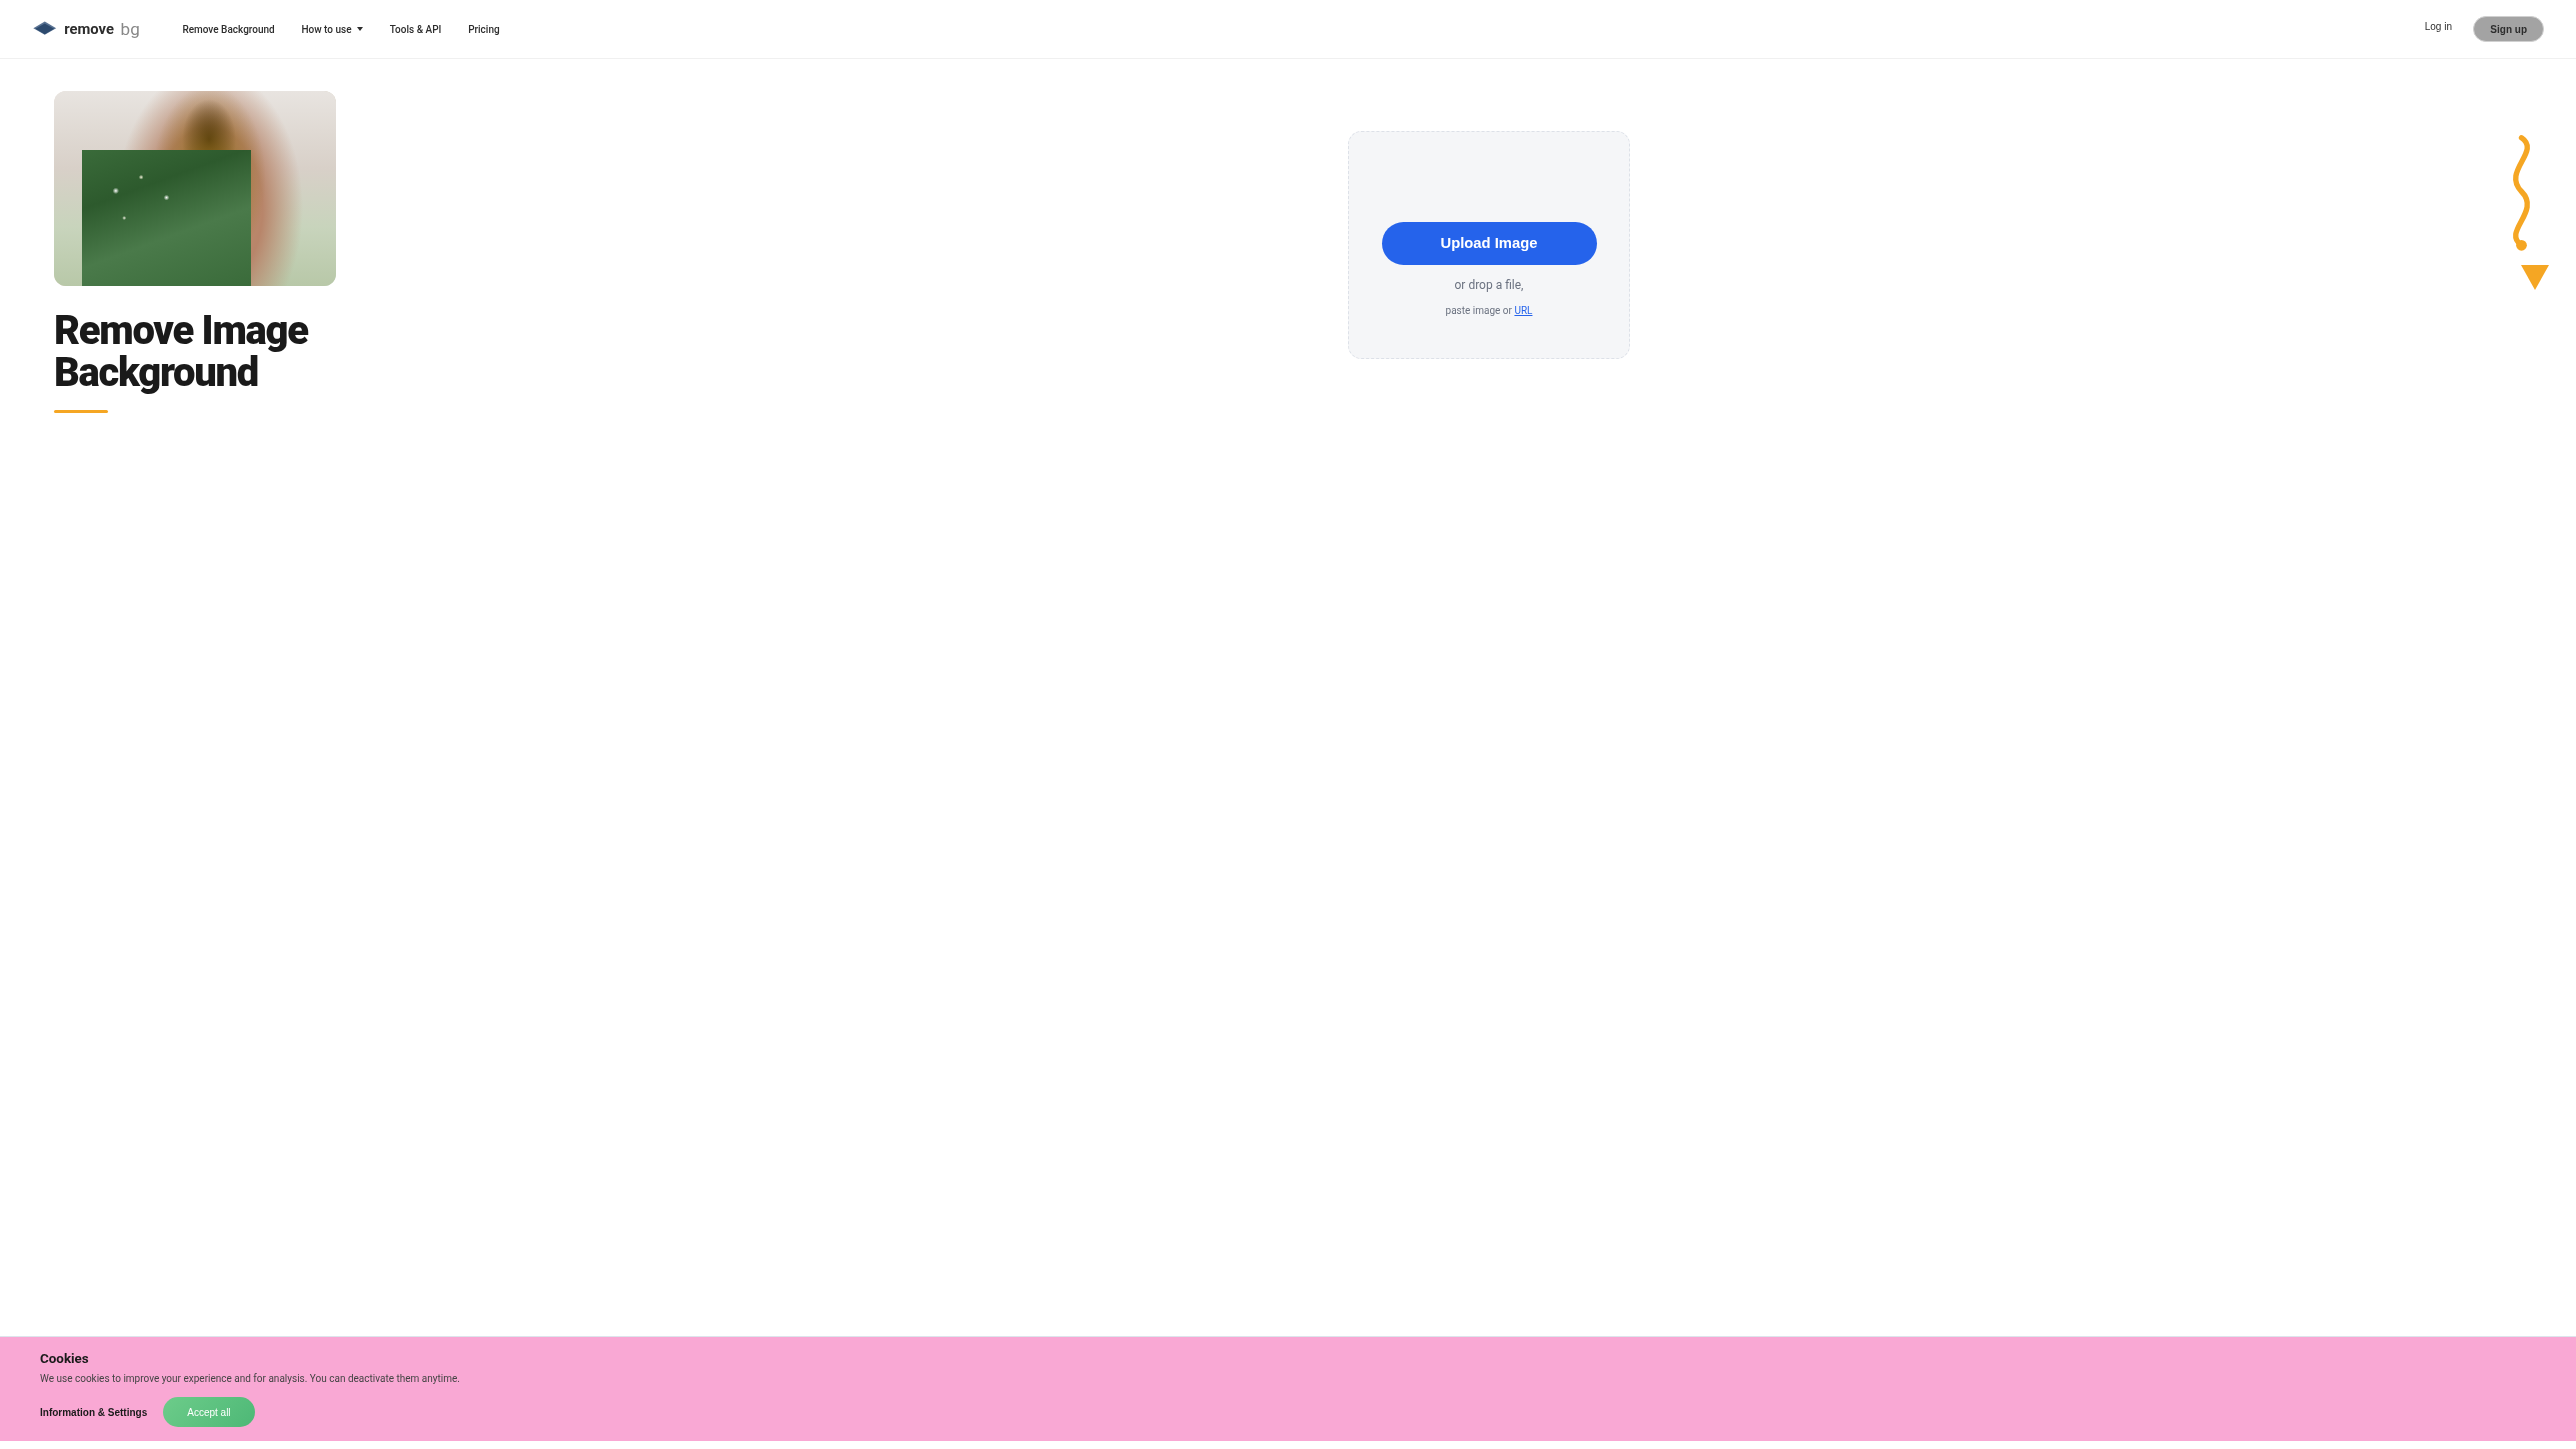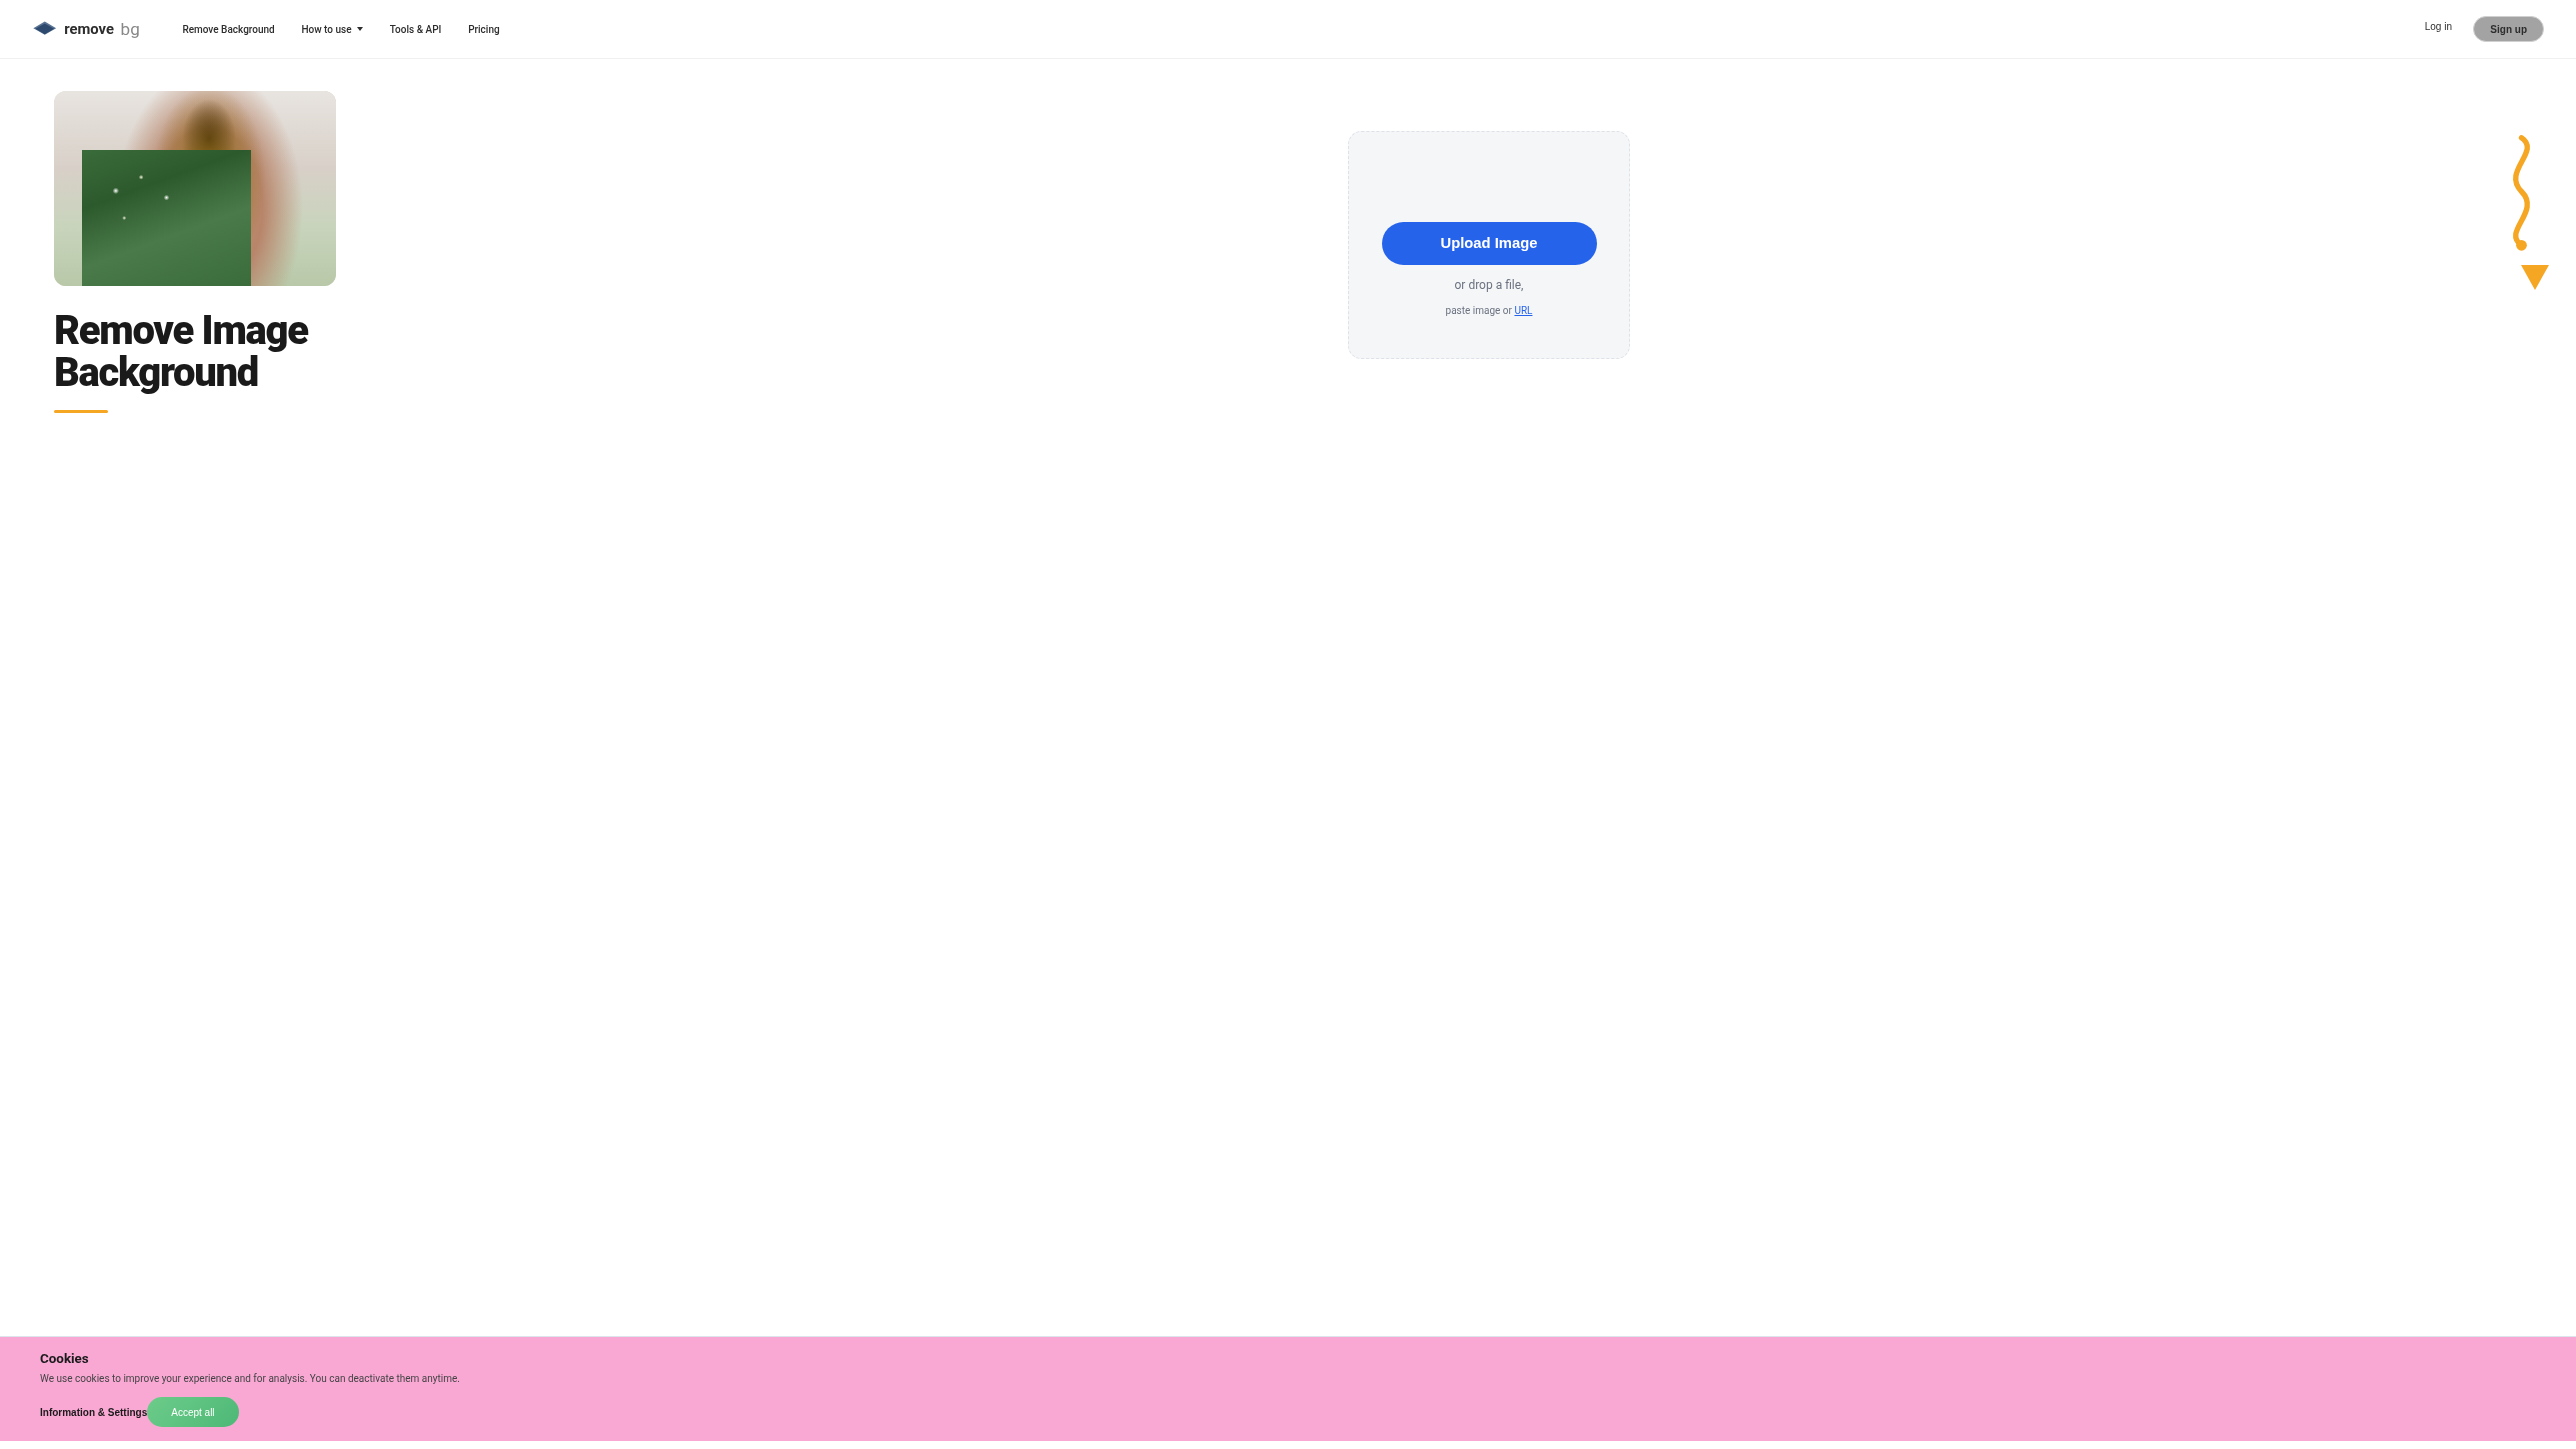--- a/index.html
+++ b/index.html
@@ -263,20 +263,21 @@
     .cookie-text {
       font-size: 10px;
       color: #444;
       margin-bottom: 13.4px;
       max-width: 470px;
     }
 
     .cookie-actions {
       display: flex;
       align-items: center;
+      gap: 16px;
     }
 
     .btn-info {
       font-size: 10px;
       font-weight: 700;
       color: #1a1a1a;
       background: none;
       border: none;
       cursor: pointer;
       text-decoration: none;

